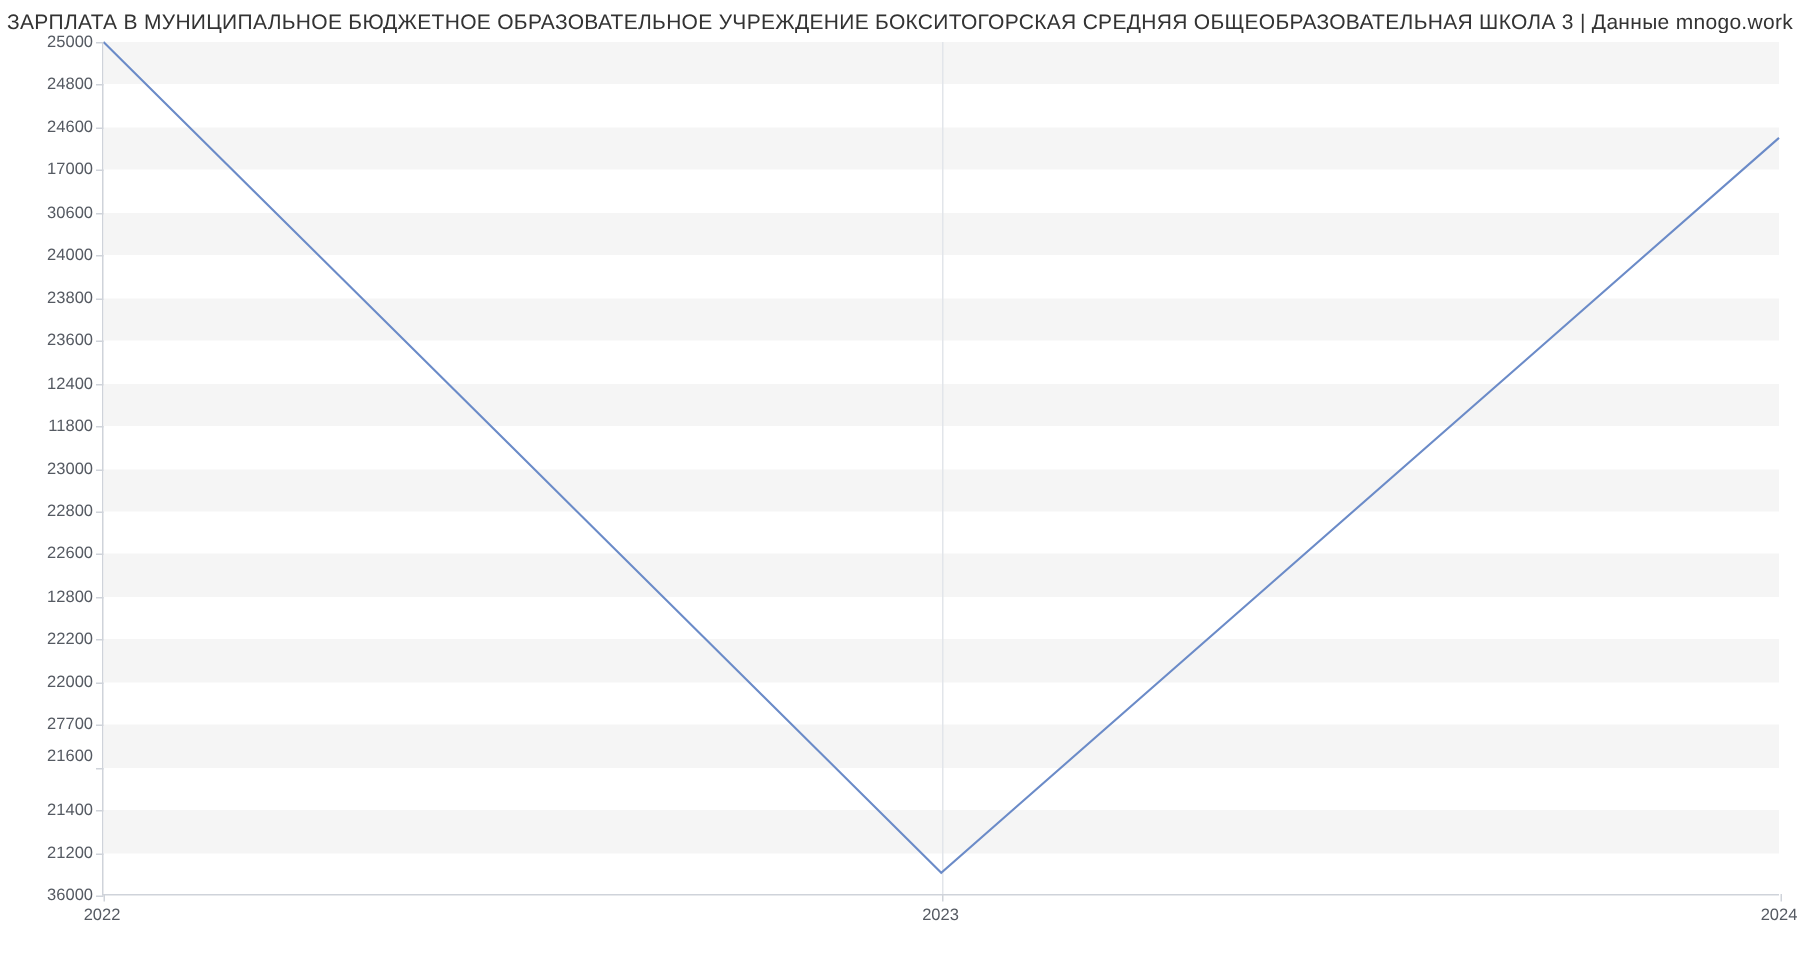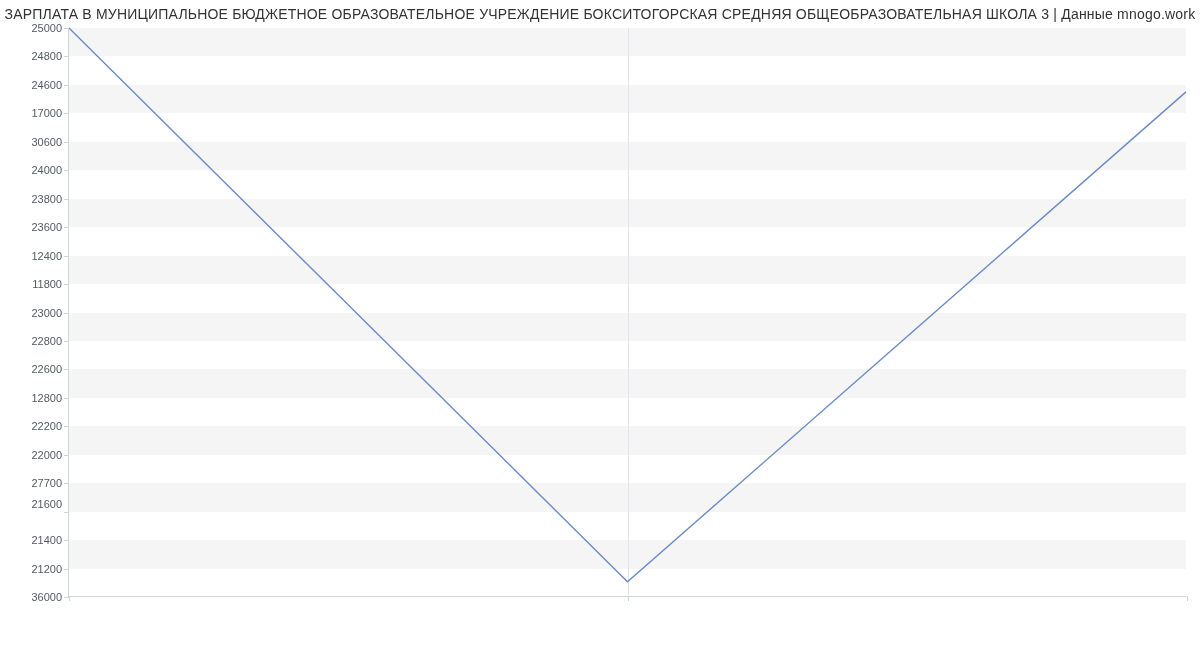--- a/index.html
+++ b/index.html
@@ -163,14 +163,19 @@
       <div class="tick-mark-y" style="top: 113.8px;"></div>
       <div class="tick-mark-y" style="top: 85.35px;"></div>
       <div class="tick-mark-y" style="top: 56.9px;"></div>
       <div class="tick-mark-y" style="top: 28.45px;"></div>
       <div class="tick-mark-y" style="top: 0px;"></div>
       <div class="tick-mark-x" style="left: 0px;"></div>
       <div class="tick-mark-x" style="left: 559px;"></div>
       <div class="tick-mark-x" style="left: 1118px;"></div>
     </div>
 
+  <div class="x-ticks">
+      <div class="x-tick" style="left: 0px;">2022</div>
+      <div class="x-tick" style="left: 559px;">2023</div>
+      <div class="x-tick" style="left: 1118px;">2024</div>
+    </div>
 
 </div>
 
 </body></html>

